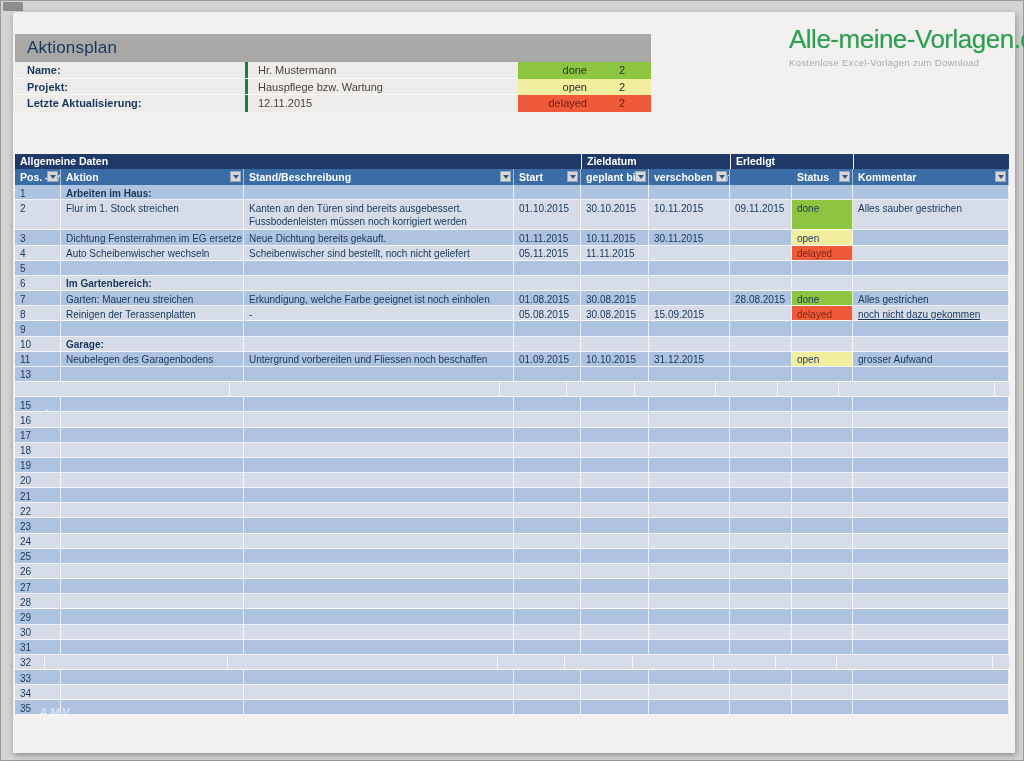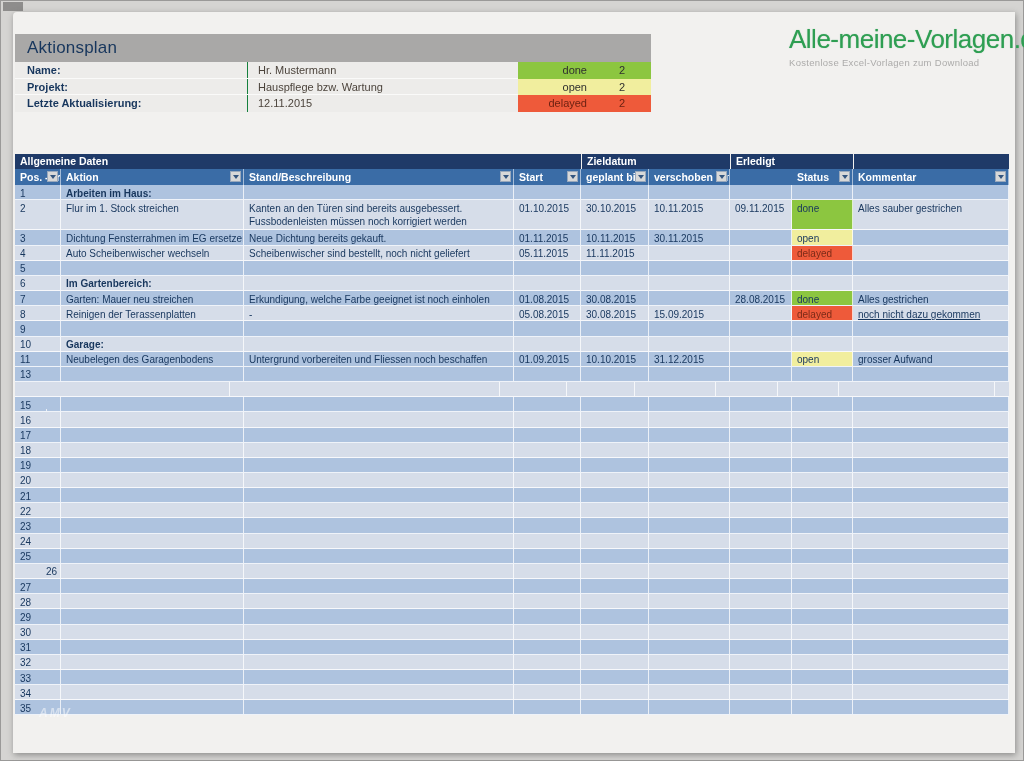--- a/index.html
+++ b/index.html
@@ -9,21 +9,21 @@
   .chrome-notch { position:absolute; left:2px; top:1px; width:20px; height:9px; background:#8E8D8C; }
   .sheet { position:absolute; left:12px; top:11px; width:1002px; height:741px; background:#F2F1EF;
            border-radius:4px 0 0 0; box-shadow:1px 2px 6px rgba(80,80,80,.55); }
 
   
   .title-bar { position:absolute; left:2px; top:22px; width:636px; height:28px; background:#A9A8A7;
                color:#17365D; font-size:17px; line-height:28px; padding-left:12px; letter-spacing:.2px; }
   .info { position:absolute; left:2px; top:50px; width:503px; height:50px; background:#EDECEA; }
   .info-row { display:flex; height:16.6px; border-bottom:1px solid #FAFAF9; }
   .info-row:last-child { border-bottom:none; }
-  .info-label { width:233px; border-right:1px solid #15803d; color:#17365D; font-weight:bold;
+  .info-label { width:233px; border-right:3px solid #15803d; color:#17365D; font-weight:bold;
                 font-size:11px; line-height:16px; padding-left:12px; }
   .info-value { flex:1; color:#4C443C; font-size:11px; line-height:16px; padding-left:10px; }
   .legend { position:absolute; left:505px; top:50px; width:133px; height:50px; }
   .legend-row { display:flex; height:16.6px; font-size:11px; line-height:16.6px; color:#2F2F2F; }
   .legend-label { width:83px; text-align:right; padding-right:14px; }
   .legend-count { width:50px; padding-left:18px; }
   .legend-row.delayed { color:#6E2212; }
 
   
   .logo { position:absolute; left:776px; top:12px; width:246px; }
@@ -377,21 +377,21 @@
             <div class="t-cell" style="width: 183px;"></div>
             <div class="t-cell wrap" style="width: 270px;"></div>
             <div class="t-cell" style="width: 67px;"></div>
             <div class="t-cell" style="width: 68px;"></div>
             <div class="t-cell" style="width: 81px;"></div>
             <div class="t-cell" style="width: 62px;"></div>
             <div class="t-cell" style="width: 61px;"></div>
             <div class="t-cell" style="width: 156px;"></div>
           </div>
           <div class="t-row light" style="height: 15.17px;">
-            <div class="t-cell" style="width: 46px; text-align: right;">26</div>
+            <div class="t-cell" style="width: 46px;">26</div>
             <div class="t-cell" style="width: 183px;"></div>
             <div class="t-cell wrap" style="width: 270px;"></div>
             <div class="t-cell" style="width: 67px;"></div>
             <div class="t-cell" style="width: 68px;"></div>
             <div class="t-cell" style="width: 81px;"></div>
             <div class="t-cell" style="width: 62px;"></div>
             <div class="t-cell" style="width: 61px;"></div>
             <div class="t-cell" style="width: 156px;"></div>
           </div>
           <div class="t-row dark" style="height: 15.17px;">
@@ -443,21 +443,21 @@
             <div class="t-cell" style="width: 183px;"></div>
             <div class="t-cell wrap" style="width: 270px;"></div>
             <div class="t-cell" style="width: 67px;"></div>
             <div class="t-cell" style="width: 68px;"></div>
             <div class="t-cell" style="width: 81px;"></div>
             <div class="t-cell" style="width: 62px;"></div>
             <div class="t-cell" style="width: 61px;"></div>
             <div class="t-cell" style="width: 156px;"></div>
           </div>
           <div class="t-row light" style="height: 15.17px;">
-            <div class="t-cell" style="width: 46px;">32</div>
+            <div class="t-cell" style="width: 30px;">32</div>
             <div class="t-cell" style="width: 183px;"></div>
             <div class="t-cell wrap" style="width: 270px;"></div>
             <div class="t-cell" style="width: 67px;"></div>
             <div class="t-cell" style="width: 68px;"></div>
             <div class="t-cell" style="width: 81px;"></div>
             <div class="t-cell" style="width: 62px;"></div>
             <div class="t-cell" style="width: 61px;"></div>
             <div class="t-cell" style="width: 156px;"></div>
           </div>
           <div class="t-row dark" style="height: 15.17px;">

